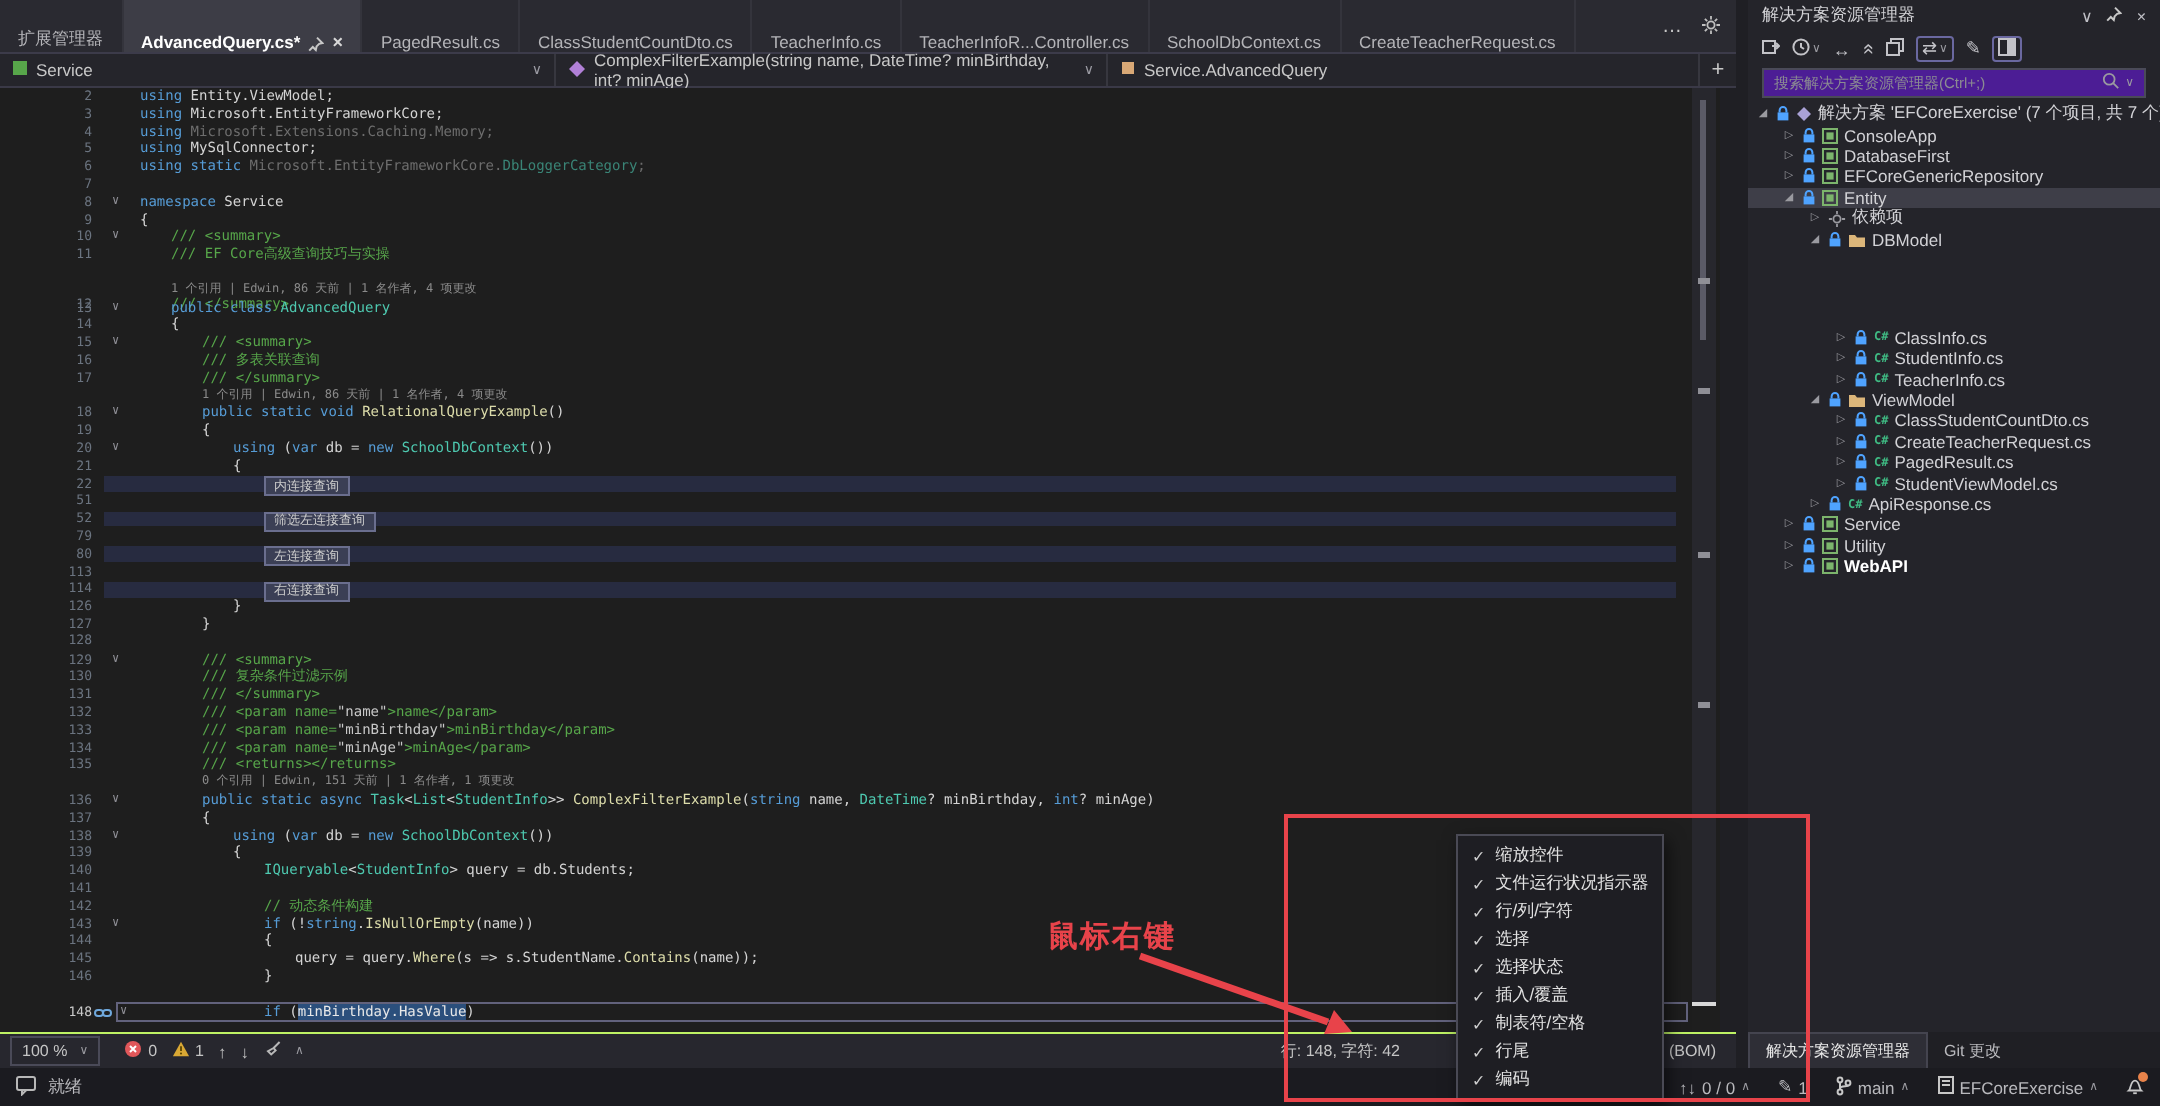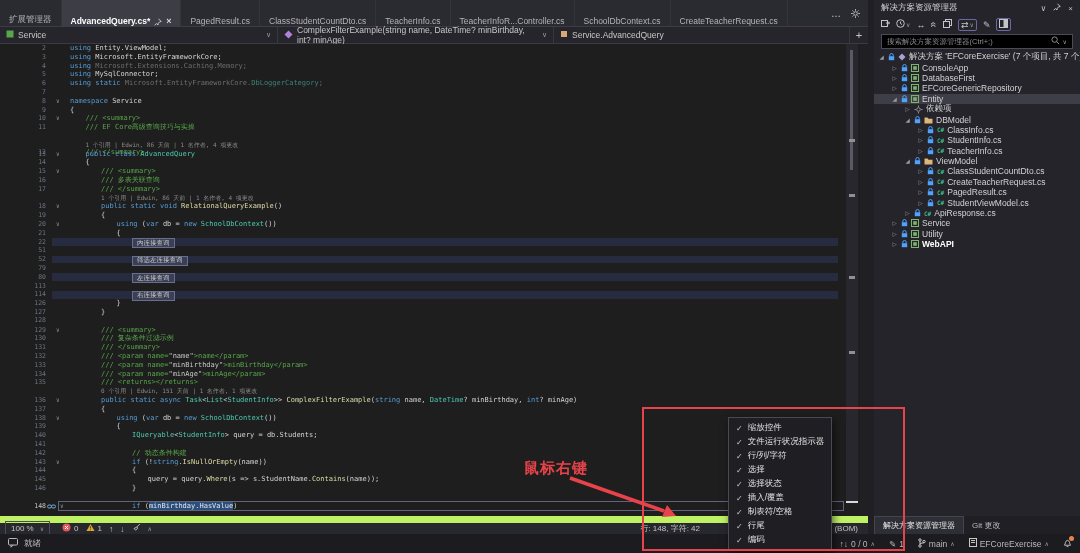--- a/index.html
+++ b/index.html
@@ -37,36 +37,36 @@
   .gutlink{position:absolute;left:47px;top:1px;display:flex;}
   .s-k{color:#569cd6;} .s-p{color:#d4d4d4;} .s-t{color:#4ec9b0;} .s-m{color:#dcdcaa;}
   .s-d{color:#57a64a;} .s-dq{color:#c8c8c8;} .s-cm{color:#57a64a;} .s-g{color:#6d6d6d;}
   .s-tg{color:#3a8476;} .s-sel{background:#2b4f7c;color:#e8e8e8;}
   .vscroll{position:absolute;left:846px;top:44px;width:12px;height:458px;background:#27272d;}
   .vthumb{position:absolute;left:4px;top:6px;width:3px;height:120px;background:#5a5a66;}
   .vmark{position:absolute;left:3px;width:6px;height:3px;background:#8f8f96;}
   .vcaret{position:absolute;left:0;width:12px;height:2px;background:#d8d8d8;}
   
   .estrip{position:absolute;left:0;top:516px;width:868px;height:18px;background:#27272e;
-          border-top:7px solid #bef264;display:flex;align-items:center;font-size:8.5px;color:#c5c5c5;box-sizing:border-box;}
+          border-top:1px solid #bef264;display:flex;align-items:center;font-size:8.5px;color:#c5c5c5;box-sizing:border-box;}
   .zoombox{display:flex;align-items:center;gap:6px;border:1px solid #4a4a58;height:13px;margin-left:5px;padding:0 5px;font-size:8px;}
   .eicons{display:flex;align-items:center;gap:7px;margin-left:12px;}
   .eitem{display:flex;align-items:center;gap:3px;font-size:8px;}
   .lineinfo{position:absolute;right:168px;font-size:8px;color:#c5c5c5;}
   .encoding{position:absolute;right:10px;font-size:8px;color:#c5c5c5;}
   
   .panel{position:absolute;left:874px;top:0;width:206px;height:516px;background:#24242a;box-sizing:border-box;}
   .panel-header{display:flex;align-items:center;height:16px;padding:0 7px;font-size:8.5px;color:#d2d2d6;gap:6px;}
   .ph-icons{margin-left:auto;display:flex;gap:7px;align-items:center;color:#c0c0c6;font-size:8px;}
   .panel-toolbar{display:flex;align-items:center;gap:6px;height:17px;padding:0 7px;font-size:9px;color:#c3c3c8;}
   .ptool{display:flex;align-items:center;gap:1px;}
   .boxed{border:1px solid #6a68a0;border-radius:2px;padding:0 2px;}
   .tchev{font-size:6px;color:#9a9aa0;}
   .rot90{display:inline-block;transform:rotate(90deg);font-size:10px;}
-  .panel-search{margin:1px 7px;height:13px;background:#000000;border:1px solid #4a4a58;display:flex;
+  .panel-search{margin:1px 7px;height:13px;background:#4c1d95;border:1px solid #4a4a58;display:flex;
                 align-items:center;font-size:7.5px;color:#8b8b92;padding:0 5px;gap:4px;}
   .panel-search .mag{margin-left:auto;display:flex;align-items:center;gap:3px;}
   .tree{margin-top:3px;}
   .trow{display:flex;align-items:center;height:10.4px;font-size:8.5px;color:#d2d2d6;gap:3px;white-space:nowrap;}
   .trow.selected{background:#3e3e48;}
   .trow.bold{font-weight:bold;color:#fff;}
   .texp{width:7px;font-size:5.5px;color:#9a9aa0;text-align:center;flex:none;}
   .tlock,.ticon{display:flex;flex:none;align-items:center;}
   .csbadge{color:#3fba83;font-weight:bold;font-size:6px;font-family:"DejaVu Sans Mono",monospace;}
   
@@ -594,21 +594,21 @@
               <rect x=".8" y="3.2" width="5.4" height="4" fill="#4fa3ff"></rect>
             </svg>
           </span>
           <span class="ticon">
             <svg width="9" height="8" viewBox="0 0 9 8">
               <path d="M.5 1.5h3l1 1.2h4v4.8h-8z" fill="#dcb67a"></path>
             </svg>
           </span>
           <span>DBModel</span>
         </div>
-        <div class="trow" style="padding-left: 43px;">
+        <div class="trow" style="padding-left: 43px; margin-top: 39px;">
           <span class="texp">▷</span>
           <span class="tlock">
             <svg width="7" height="8" viewBox="0 0 7 8">
               <path d="M1.8 3.2V2.2a1.7 1.7 0 0 1 3.4 0v1" fill="none" stroke="#4fa3ff"></path>
               <rect x=".8" y="3.2" width="5.4" height="4" fill="#4fa3ff"></rect>
             </svg>
           </span>
           <span class="ticon">
             <span class="csbadge">C#</span>
           </span>

